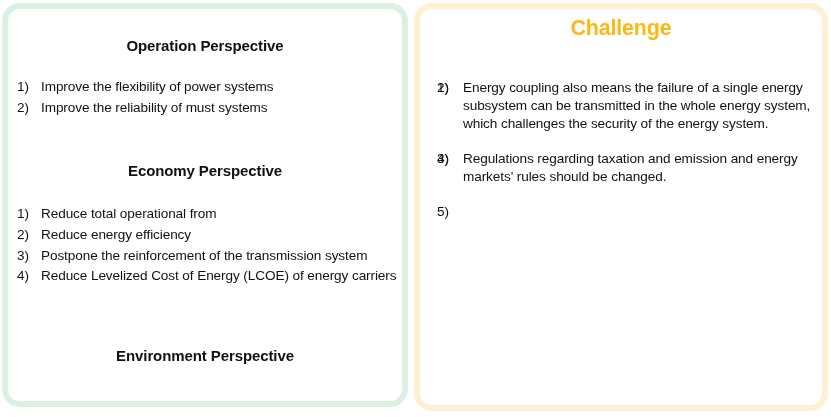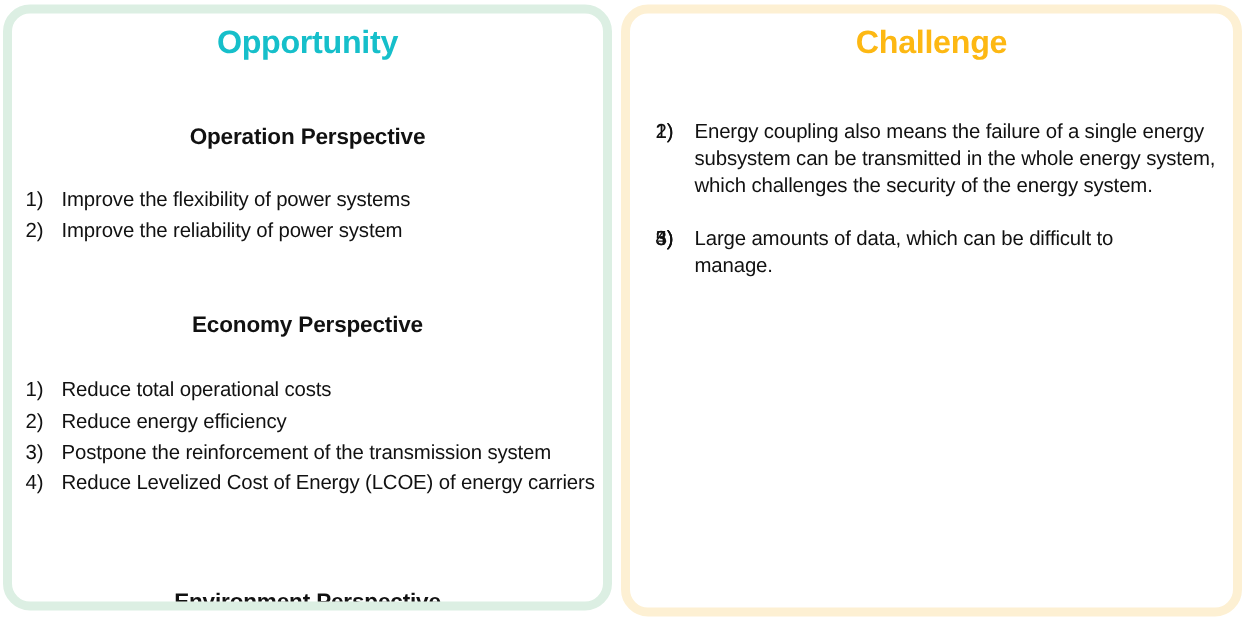--- a/index.html
+++ b/index.html
@@ -123,49 +123,48 @@
   .op-block { padding: 0 6px 0 0; }
 </style>
 </head>
 <body>
 
 <div class="canvas">
 
   <section class="panel panel-opportunity">
     <div class="panel-inner">
 
-      <h1 class="panel-title title-opportunity">Opportunity</h1>
 
       <div class="spacer-sm"></div>
 
       <h2 class="section-heading">Operation Perspective</h2>
 
       <div style="height:11px"></div>
 
       <ol class="num-list left-list">
         <li>
           <span class="marker">1)</span>
           <span class="item-text">Improve the flexibility of power systems</span>
         </li>
         <li>
           <span class="marker">2)</span>
-          <span class="item-text">Improve the reliability of power system</span>
+          <span class="item-text">Improve the reliability of must systems</span>
         </li>
       </ol>
 
       <div class="spacer-md"></div>
 
       <h2 class="section-heading">Economy Perspective</h2>
 
       <div style="height:13px"></div>
 
       <ol class="num-list left-list op-block">
         <li>
           <span class="marker">1)</span>
-          <span class="item-text">Reduce total operational costs</span>
+          <span class="item-text">Reduce total operational from</span>
         </li>
         <li>
           <span class="marker">2)</span>
           <span class="item-text">Reduce energy efficiency</span>
         </li>
         <li>
           <span class="marker">3)</span>
           <span class="item-text">Postpone the reinforcement of the transmission system</span>
         </li>
         <li>
@@ -194,23 +193,23 @@
         </li>
         <li style="padding-right:10px;">
           <span class="marker">2)</span>
           <span class="item-text">Energy coupling also means the failure of a single energy subsystem can be transmitted in the whole energy system, which challenges the security of the energy system.</span>
         </li>
         <li style="padding-right:58px;">
           <span class="marker">3)</span>
         </li>
         <li style="padding-right:22px;">
           <span class="marker">4)</span>
+          <span class="item-text">Regulations regarding taxation and emission and energy markets' rules should be changed.</span>
         </li>
         <li style="padding-right:58px; margin-bottom:0;">
           <span class="marker">5)</span>
-          <span class="item-text">Large amounts of data, which can be difficult to manage.</span>
         </li>
       </ol>
 
     </div>
   </section>
 
 </div>
 
 </body></html>

